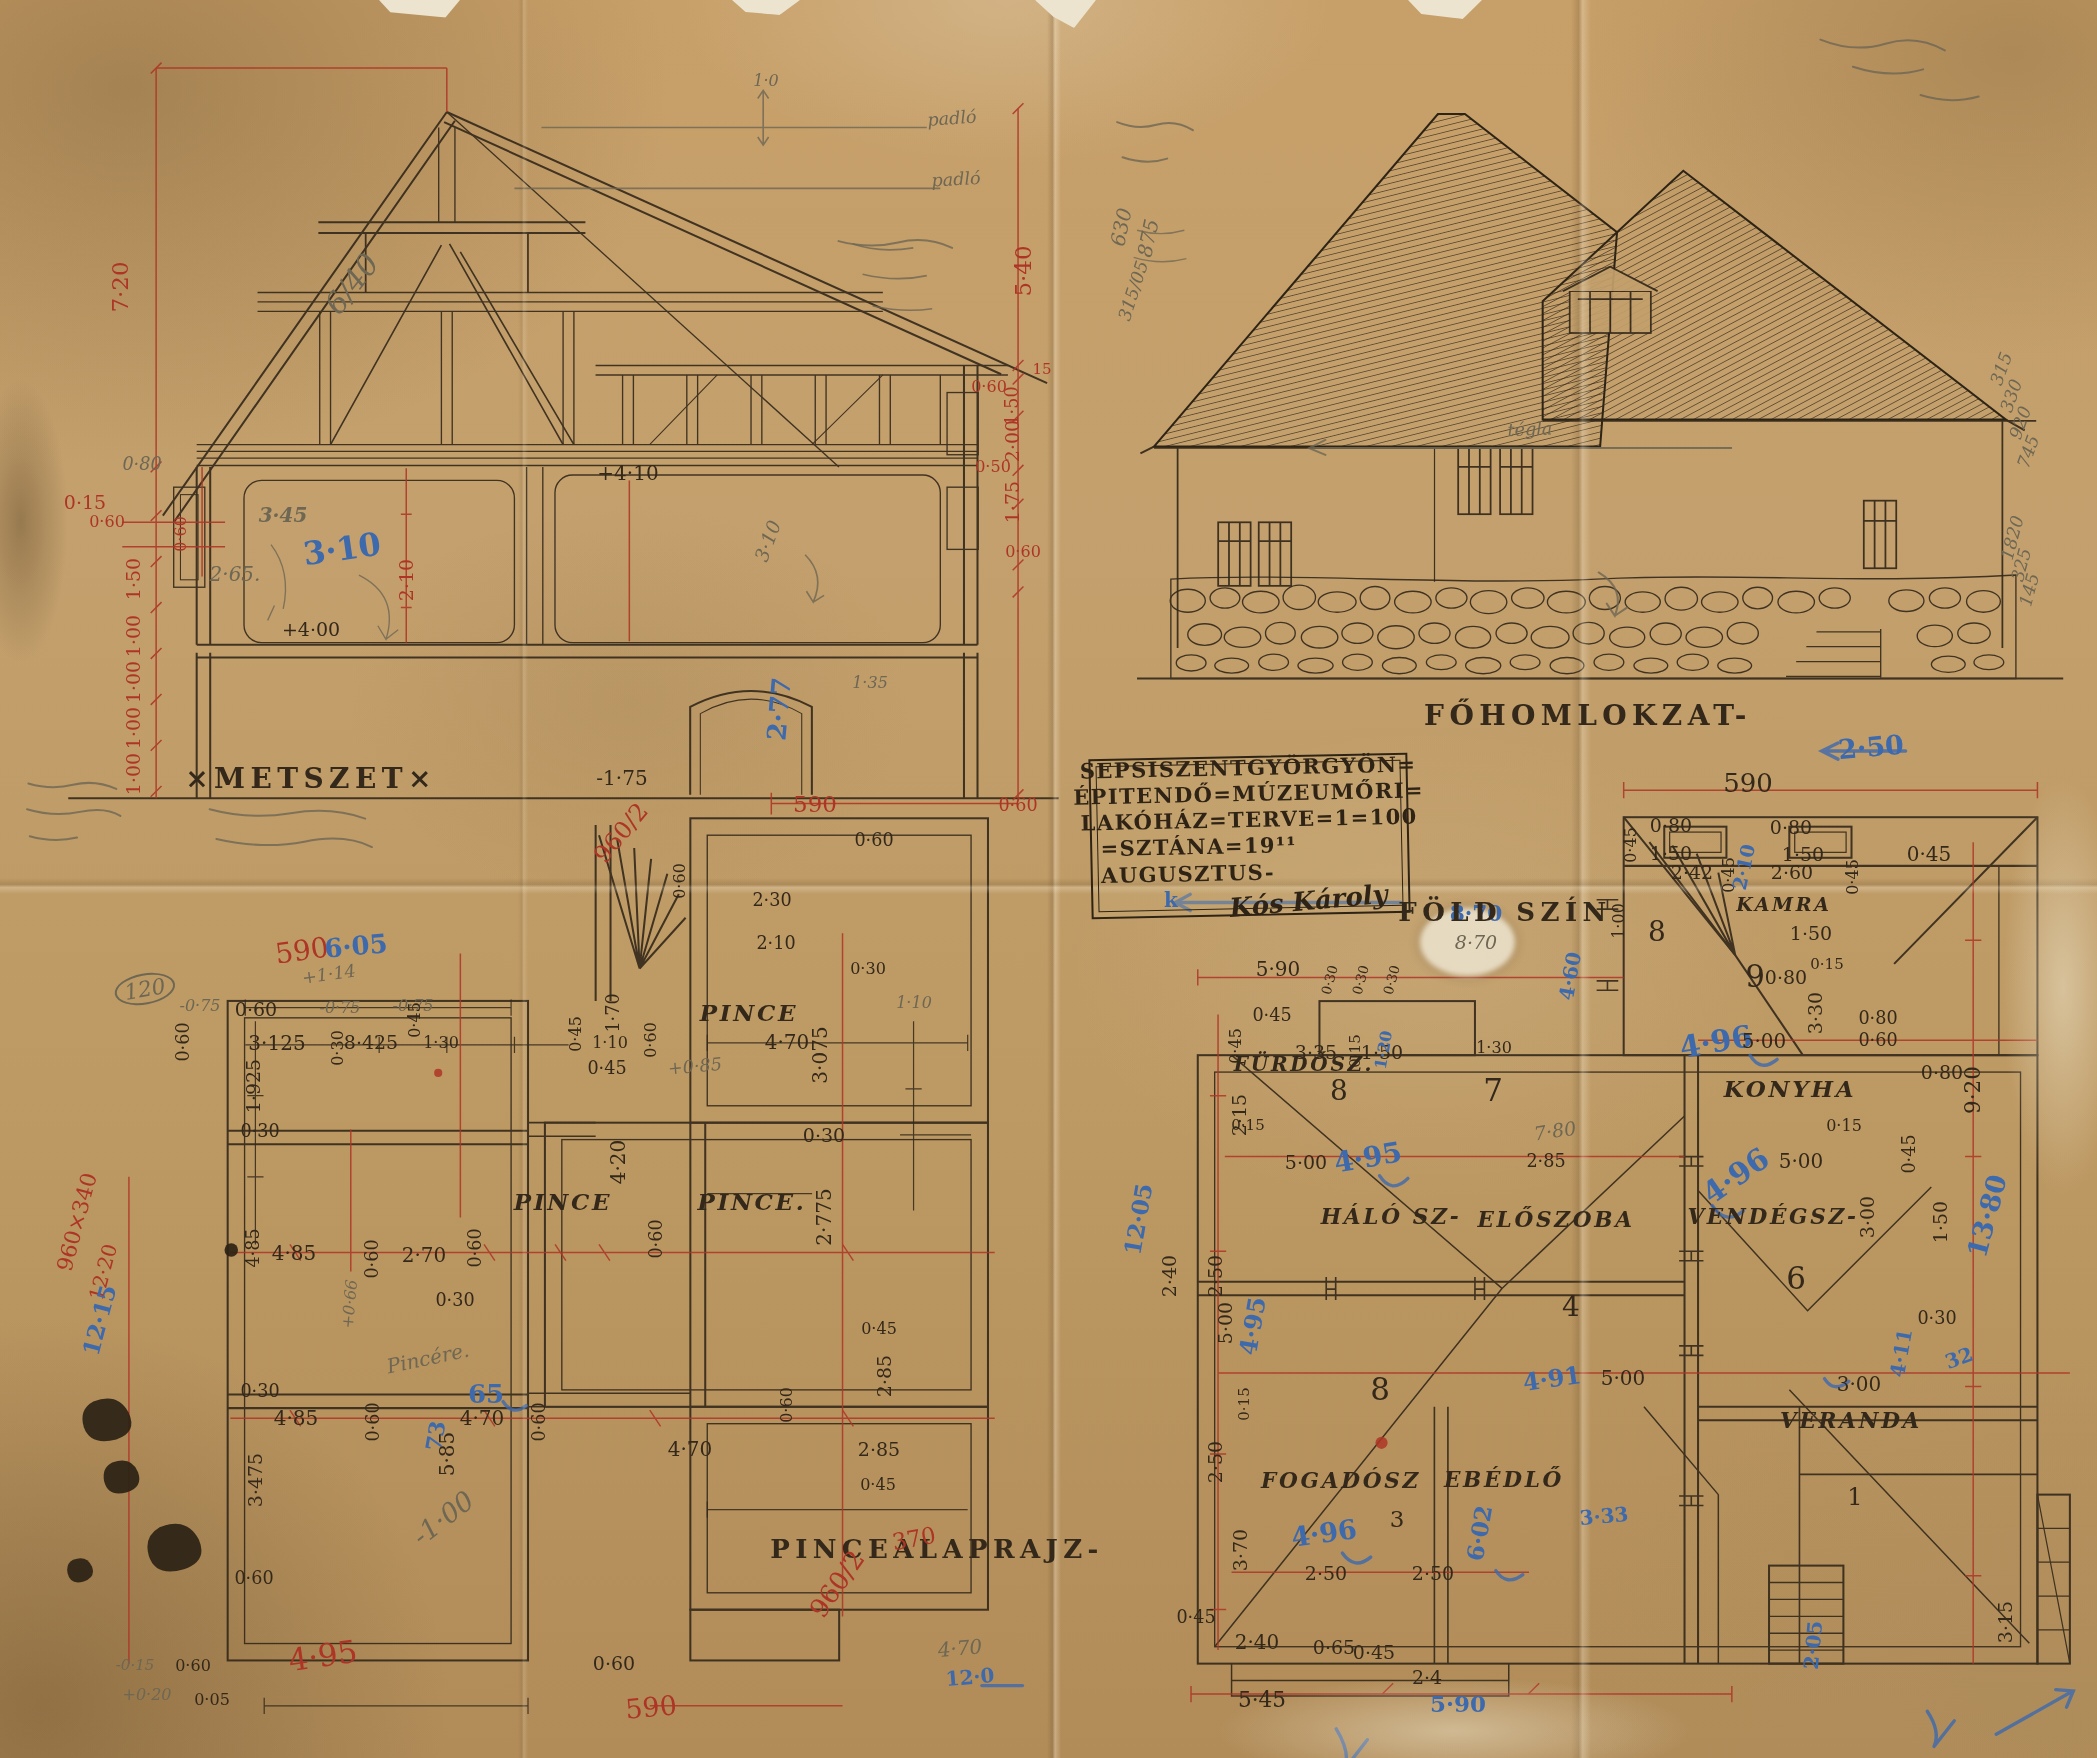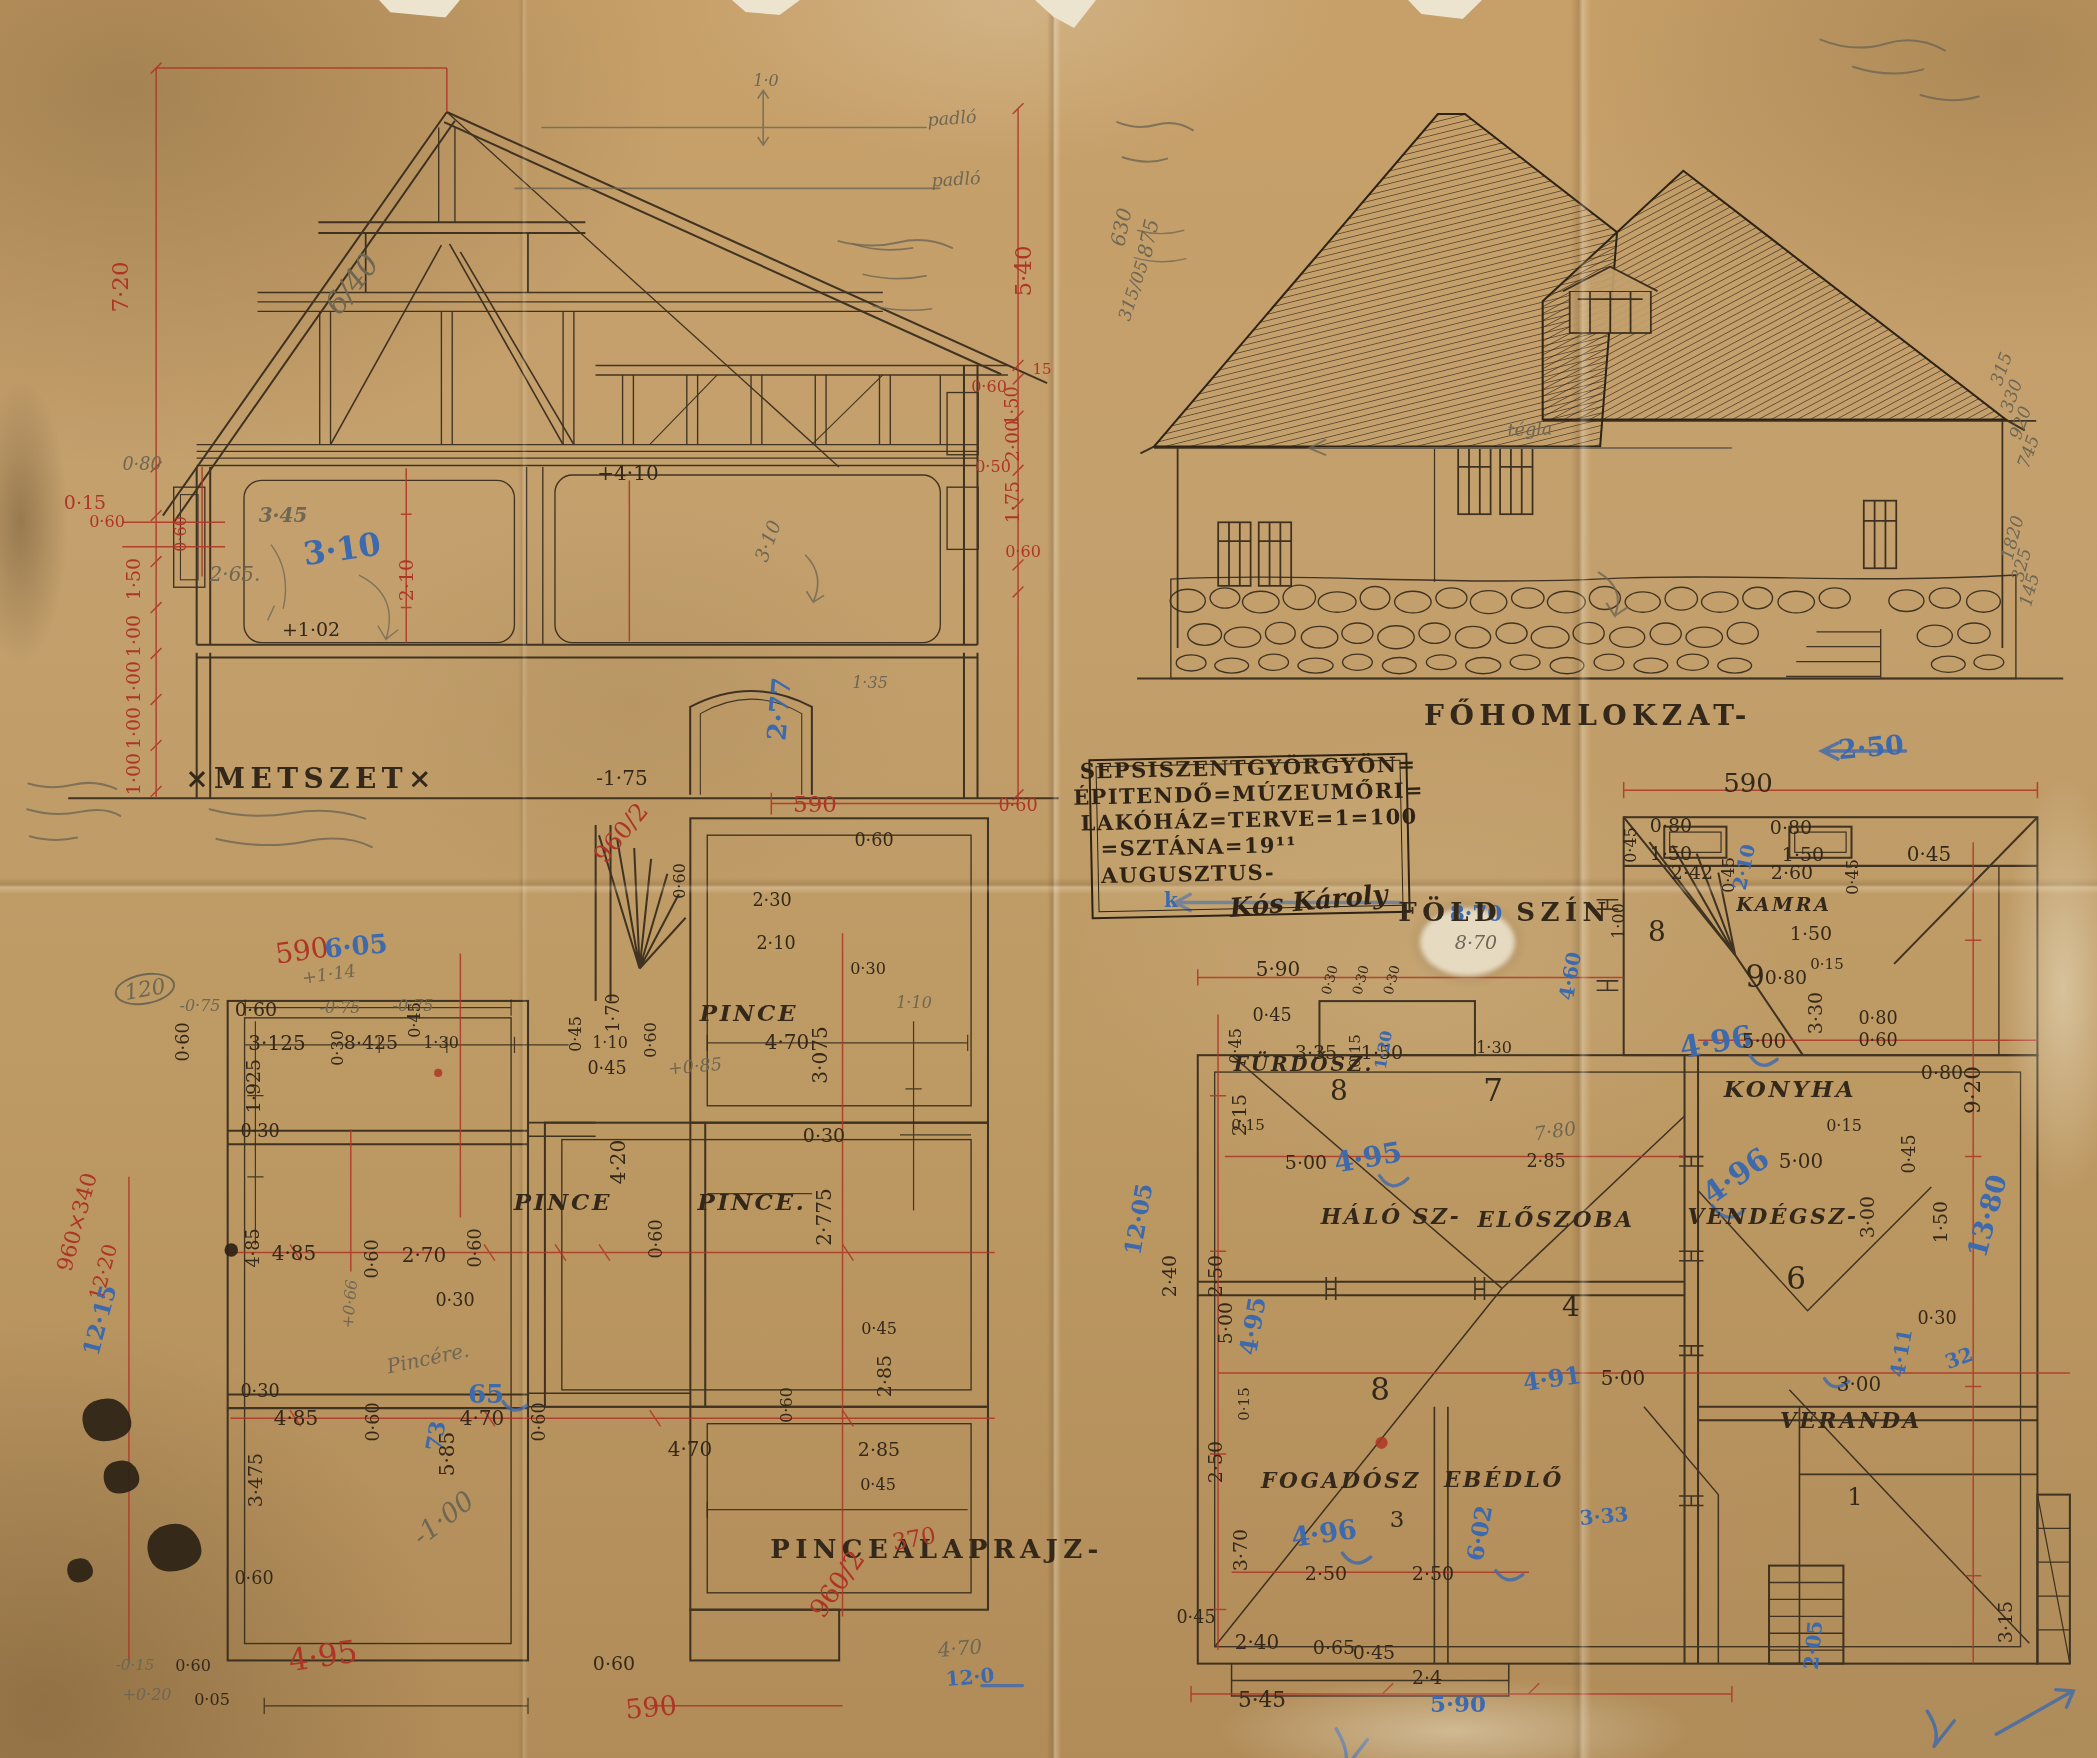--- a/index.html
+++ b/index.html
@@ -368,21 +368,21 @@
       <span class="anno c-r" style="left: 133px; top: 682px; font-size: 19px; transform: translate(-50%, -50%) rotate(-90deg);">1·00</span>
       <span class="anno c-r" style="left: 133px; top: 728px; font-size: 19px; transform: translate(-50%, -50%) rotate(-90deg);">1·00</span>
       <span class="anno c-r" style="left: 133px; top: 774px; font-size: 19px; transform: translate(-50%, -50%) rotate(-90deg);">1·00</span>
       <span class="anno c-p" style="left: 352px; top: 284px; font-size: 30px; transform: translate(-50%, -50%) rotate(-52deg);">6/40</span>
       <span class="anno c-p" style="left: 283px; top: 515px; font-size: 20px; transform: translate(-50%, -50%) rotate(0deg); font-weight: bold;">3·45</span>
       <span class="anno c-p" style="left: 235px; top: 574px; font-size: 20px; transform: translate(-50%, -50%) rotate(0deg);">2·65.</span>
       <span class="anno c-b" style="left: 342px; top: 549px; font-size: 32px; transform: translate(-50%, -50%) rotate(-8deg);">3·10</span>
       <span class="anno c-r" style="left: 406px; top: 580px; font-size: 19px; transform: translate(-50%, -50%) rotate(-90deg);">2·10</span>
       <span class="anno c-k" style="left: 628px; top: 473px; font-size: 20px; transform: translate(-50%, -50%) rotate(0deg);">+4·10</span>
       <span class="anno c-p" style="left: 768px; top: 541px; font-size: 19px; transform: translate(-50%, -50%) rotate(-70deg);">3·10</span>
-      <span class="anno c-k" style="left: 311px; top: 629px; font-size: 19px; transform: translate(-50%, -50%) rotate(0deg);">+1·02</span>
+      <span class="anno c-k" style="left: 311px; top: 629px; font-size: 19px; transform: translate(-50%, -50%) rotate(0deg);">+4·00</span>
       <span class="anno c-b" style="left: 779px; top: 709px; font-size: 26px; transform: translate(-50%, -50%) rotate(-85deg);">2·77</span>
       <span class="anno c-p" style="left: 870px; top: 683px; font-size: 16px; transform: translate(-50%, -50%) rotate(0deg);">1·35</span>
       <span class="anno c-k" style="left: 622px; top: 778px; font-size: 20px; transform: translate(-50%, -50%) rotate(0deg);">-1·75</span>
       <span class="anno c-r" style="left: 815px; top: 804px; font-size: 23px; transform: translate(-50%, -50%) rotate(0deg);">590</span>
       <span class="anno c-r" style="left: 621px; top: 833px; font-size: 24px; transform: translate(-50%, -50%) rotate(-50deg);">960/2</span>
       <span class="anno c-r" style="left: 1018px; top: 806px; font-size: 17.6px; transform: translate(-50%, -50%) rotate(0deg);">0·60</span>
       <span class="anno c-r" style="left: 1042px; top: 369px; font-size: 15px; transform: translate(-50%, -50%) rotate(0deg);">15</span>
       <span class="anno c-r" style="left: 989px; top: 387px; font-size: 16px; transform: translate(-50%, -50%) rotate(0deg);">0·60</span>
       <span class="anno c-r" style="left: 1013px; top: 406px; font-size: 17.6px; transform: translate(-50%, -50%) rotate(-90deg);">1·50</span>
       <span class="anno c-r" style="left: 1012px; top: 441px; font-size: 19px; transform: translate(-50%, -50%) rotate(-90deg);">2·00</span>

